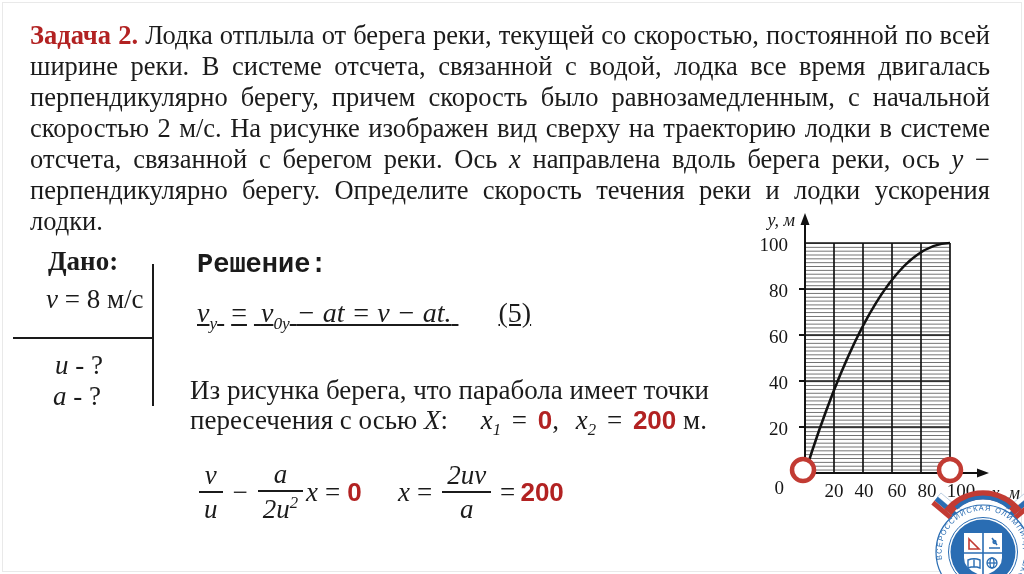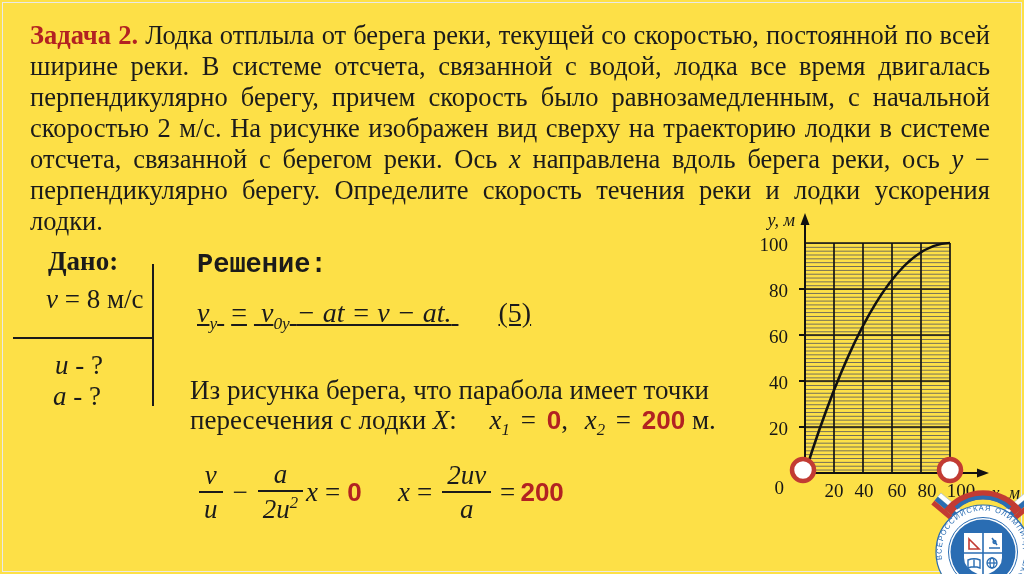--- a/index.html
+++ b/index.html
@@ -1,17 +1,17 @@
 <!DOCTYPE html>
 <html><head>
 <meta charset="utf-8">
 <style>
   html,body{margin:0;padding:0;background:#888;}
   .slide{
-    position:relative; width:1024px; height:574px; background:#fde047;
+    position:relative; width:1024px; height:574px; background:#ffffff;
     overflow:hidden; font-family:"Liberation Serif", serif; color:#1b1b1b;
   }
   .slide-frame{position:absolute; inset:2px; border:1px solid #e9e9e9; pointer-events:none;}
 
   
   .problem{position:absolute; left:30px; top:20px; width:960px; font-size:26.5px;}
   .pline{line-height:31px; text-align:justify; text-align-last:justify; white-space:normal;}
   .pline.last{text-align-last:left;}
   .red-bold{color:#b22222; font-weight:bold;}
   .it{font-style:italic;}
@@ -74,21 +74,21 @@
   <div class="abs math" style="left:197px; top:297px;text-decoration:underline;">
     <span>v</span><sub>y</sub>
     <span class="op">=</span>
     <span>v</span><sub>0y</sub>
     <span>− at = v − at.</span>
     <span class="eqnum">(5)</span>
   </div>
 
   <div class="abs obs" style="left:190px; top:375px;">Из рисунка берега, что парабола имеет точки</div>
   <div class="abs obs" style="left:190px; top:405px;">
-    <span>пересечения с лодки</span>
+    <span>пересечения с осью</span>
     <span class="it">X</span><span>:</span>
     <span class="it" style="margin-left:26px;">x</span><sub style="font-size:0.62em;" class="it">1</sub>
     <span class="opn">=</span>
     <span class="rednum">0</span><span>,</span>
     <span class="it" style="margin-left:10px;">x</span><sub style="font-size:0.62em;" class="it">2</sub>
     <span class="opn">=</span>
     <span class="rednum">200</span>
     <span>м.</span>
   </div>
 

